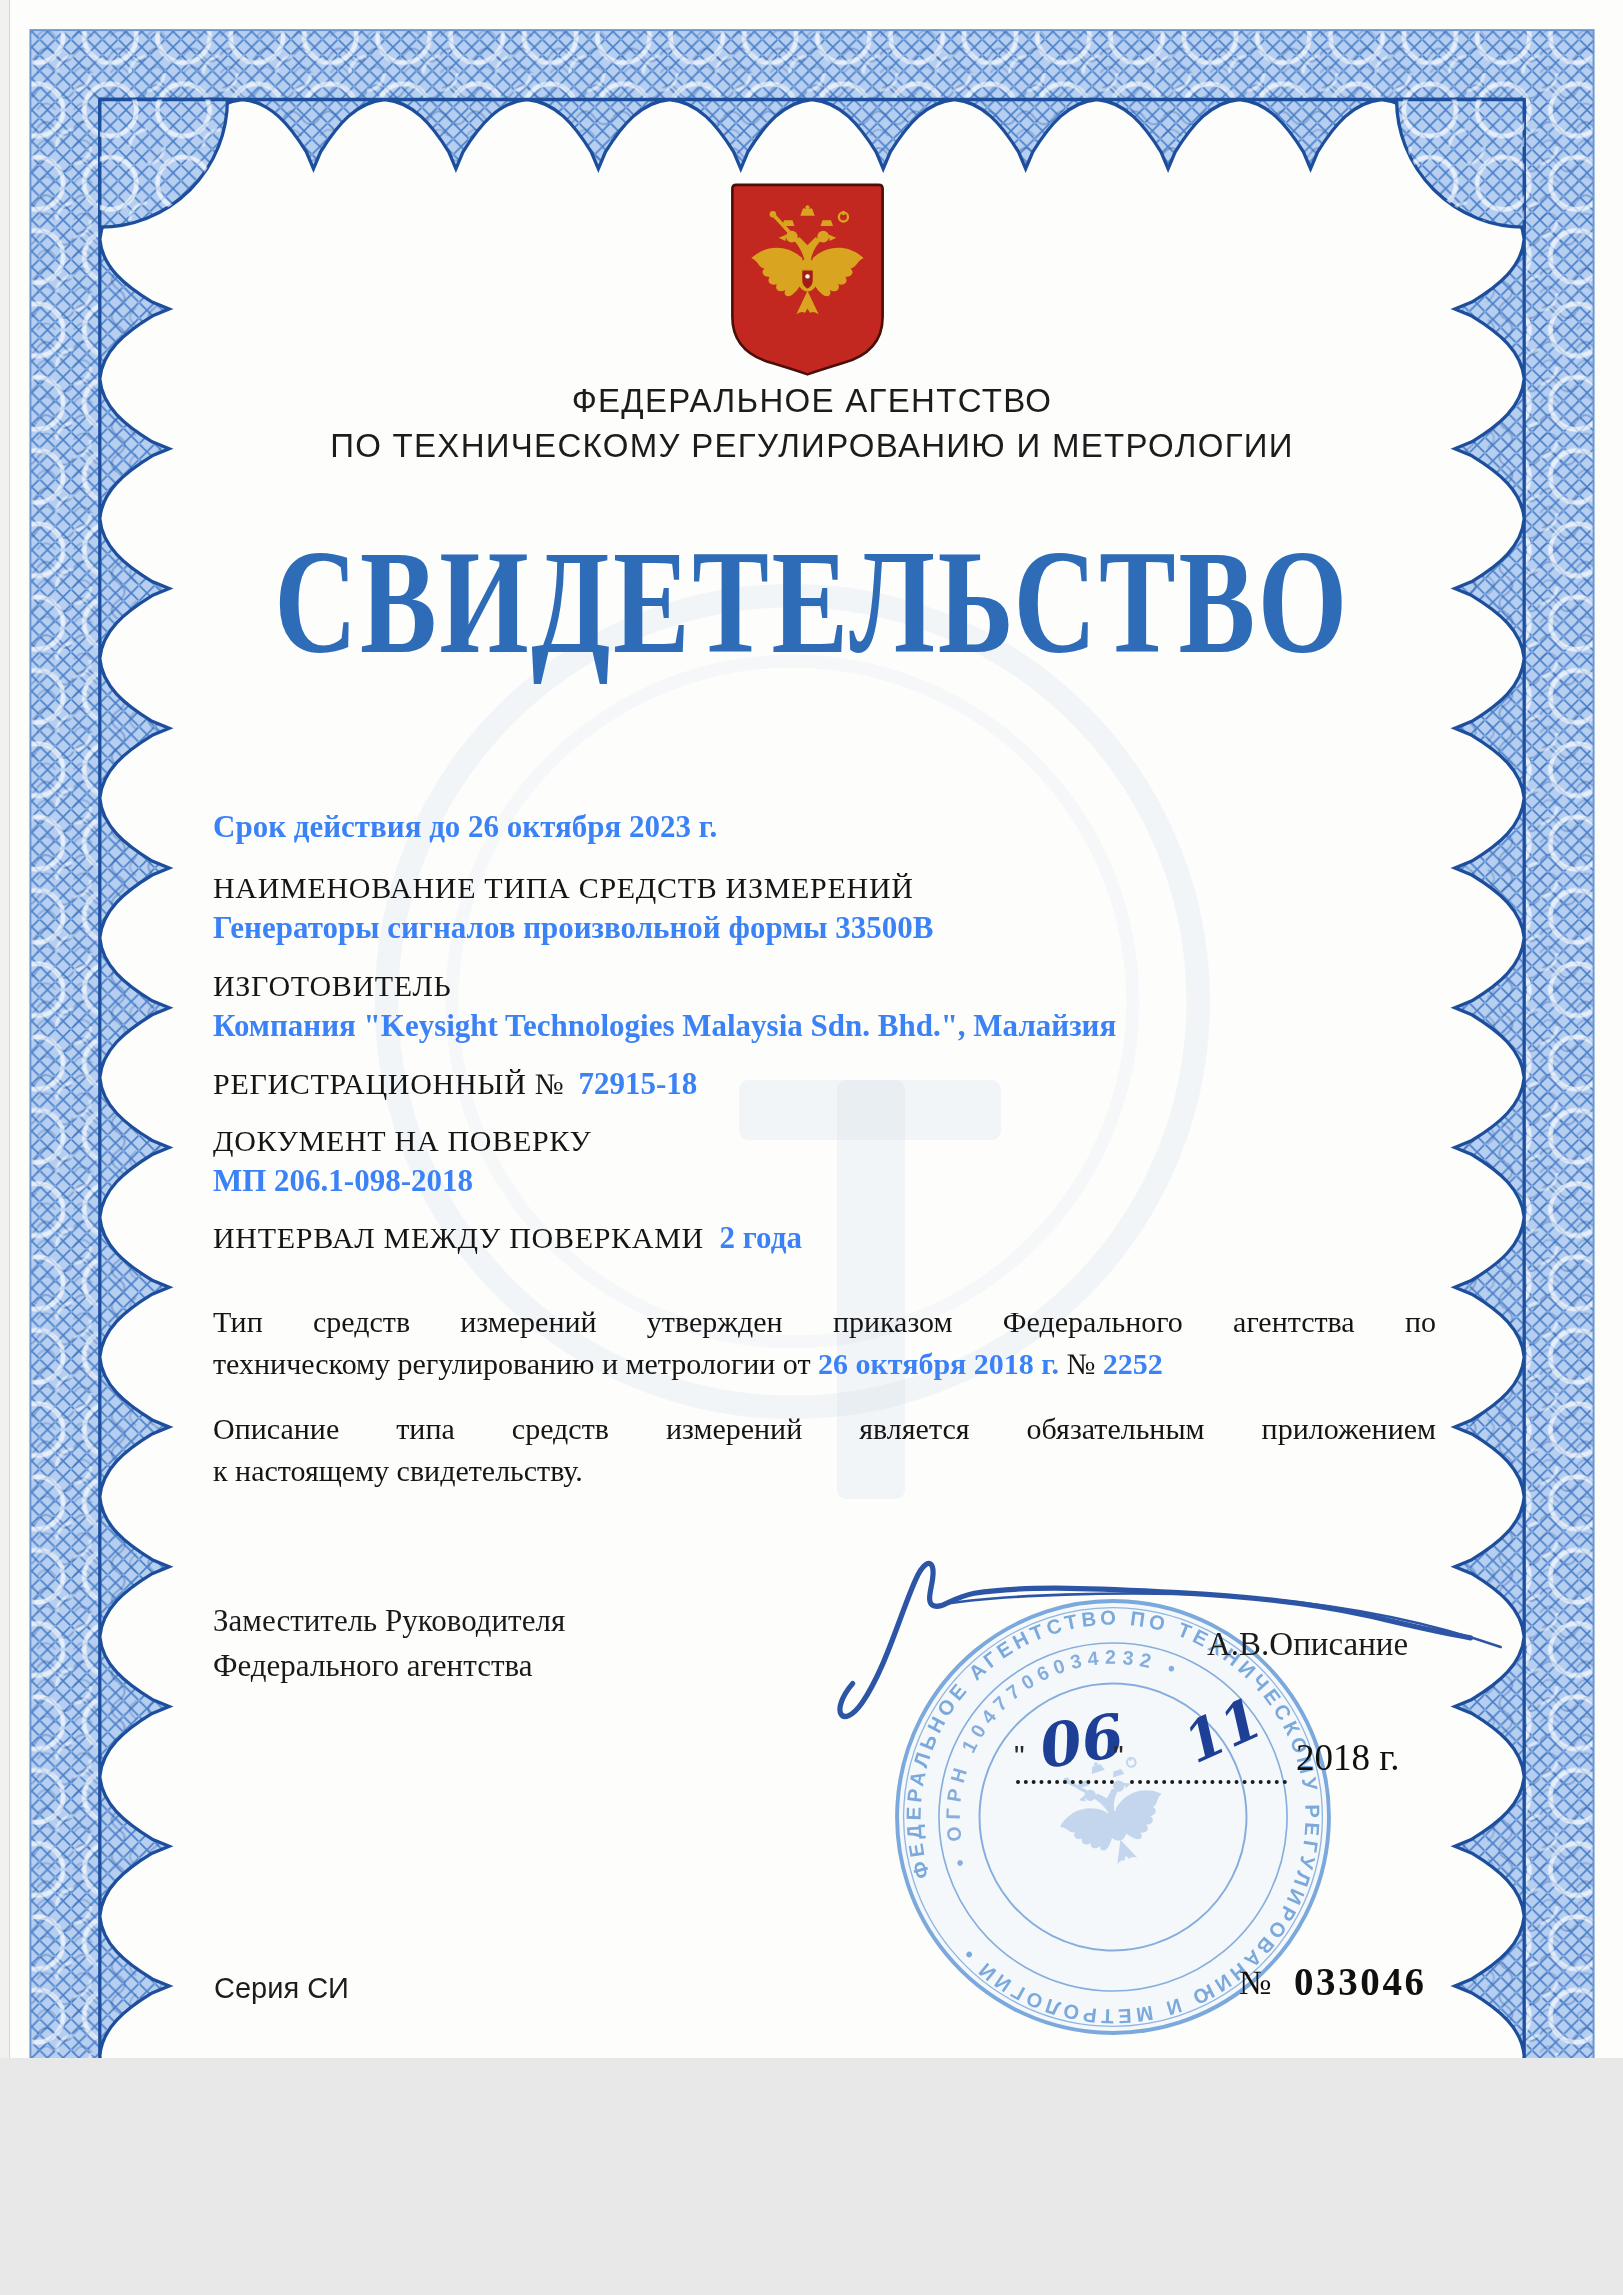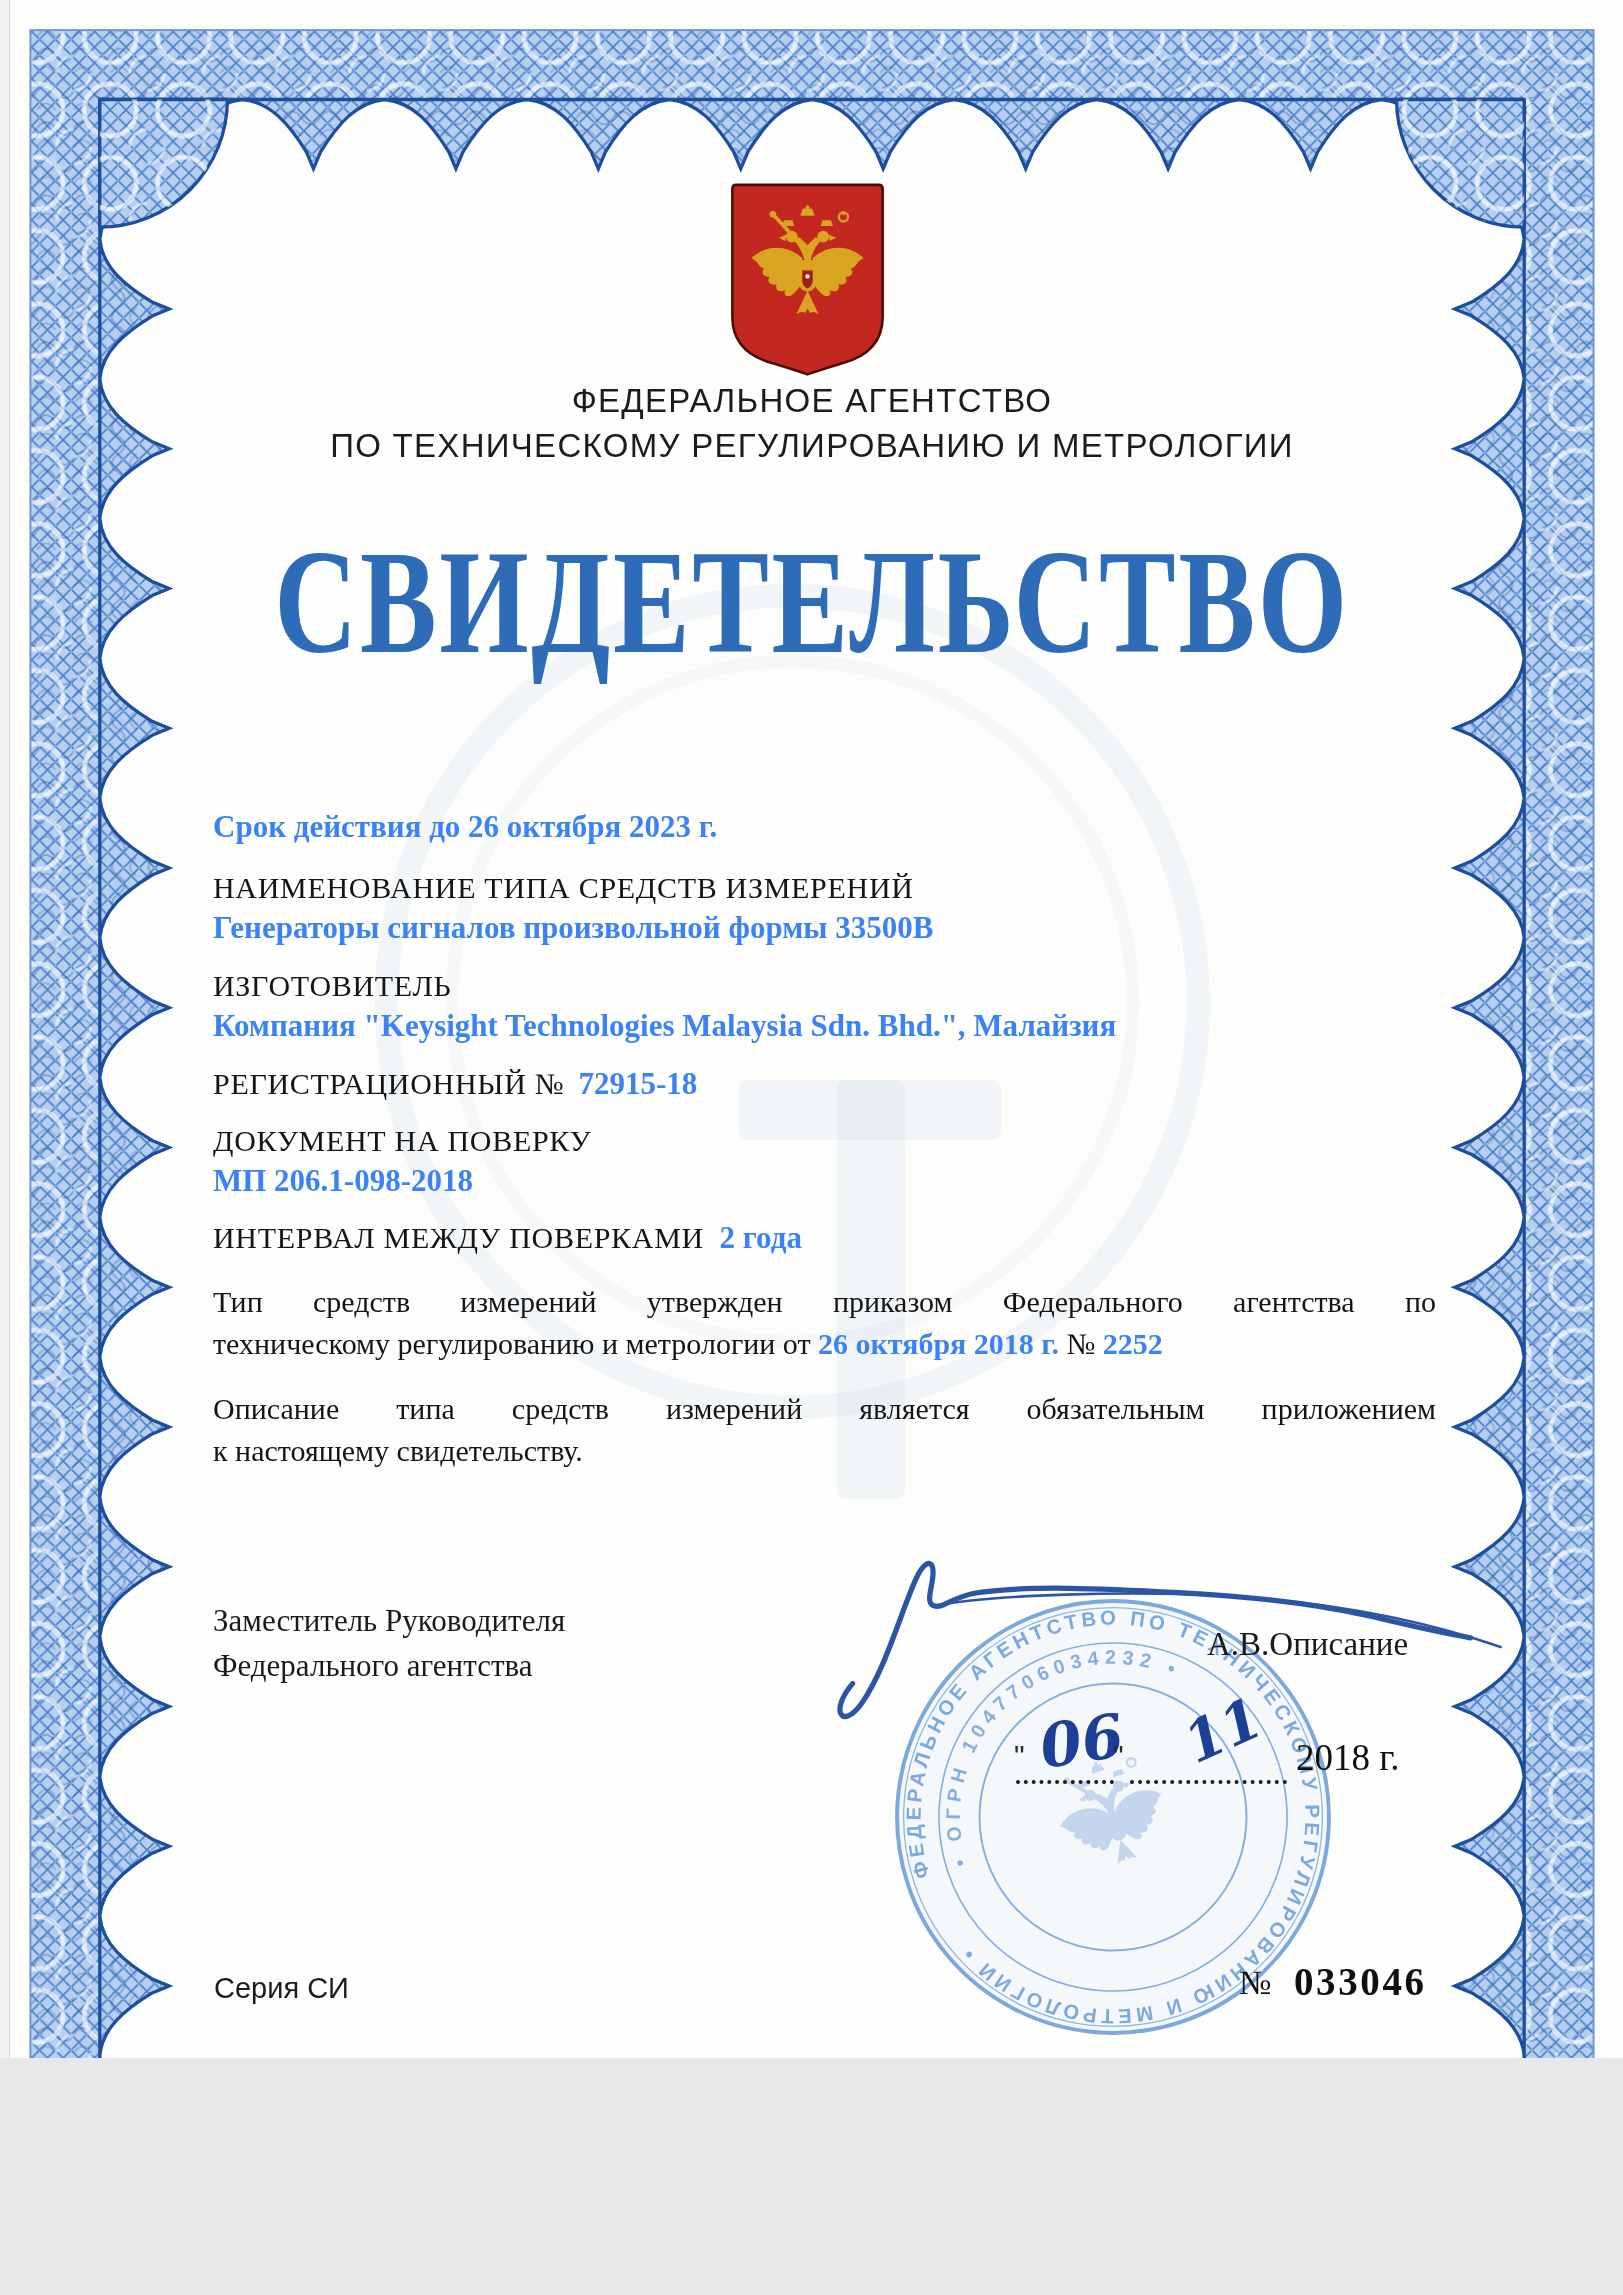--- a/index.html
+++ b/index.html
@@ -14,21 +14,21 @@
 
   .agency{top:378px;font-size:33px;line-height:45px;letter-spacing:1.3px;color:#1c1c1c;}
   .doc-title{top:519px;font-size:115px;font-weight:700;color:#2f6cb8;letter-spacing:2.6px;
              transform:scaleY(1.28);transform-origin:center top;}
   .doc-subtitle{top:643px;font-size:32px;font-weight:700;word-spacing:17px;color:#161616;}
   .cert-number{top:732px;font-size:33px;font-weight:700;word-spacing:13px;color:#141414;}
 
   .body-col{left:213px;width:1223px;}
   .lbl{font-size:30px;letter-spacing:0.7px;color:#151515;}
   .val{font-family:Liberation Serif, serif;font-size:31px;font-weight:700;color:#3b82f6;}
-  .para{font-size:30px;line-height:42px;color:#151515;}
+  .para{font-size:30px;line-height:42px;color:#151515;margin-top:20px;}
   .just{text-align:justify;text-align-last:justify;}
 
   .sig-pos{left:213px;top:1598px;font-size:31px;line-height:45px;}
   .sig-name{left:1207px;top:1626px;font-size:33px;}
 
   .hand{position:absolute;font-family:"DejaVu Serif",serif;font-style:italic;font-weight:700;color:#1d3f96;}
   .dotline{position:absolute;height:0;border-bottom:4.6px dotted #1b1b1b;}
   .quote{position:absolute;font-size:30px;color:#2a2a2a;font-family:"Liberation Sans",sans-serif;}
   .year{position:absolute;left:1296px;top:1736px;font-size:37px;color:#101010;}
 

